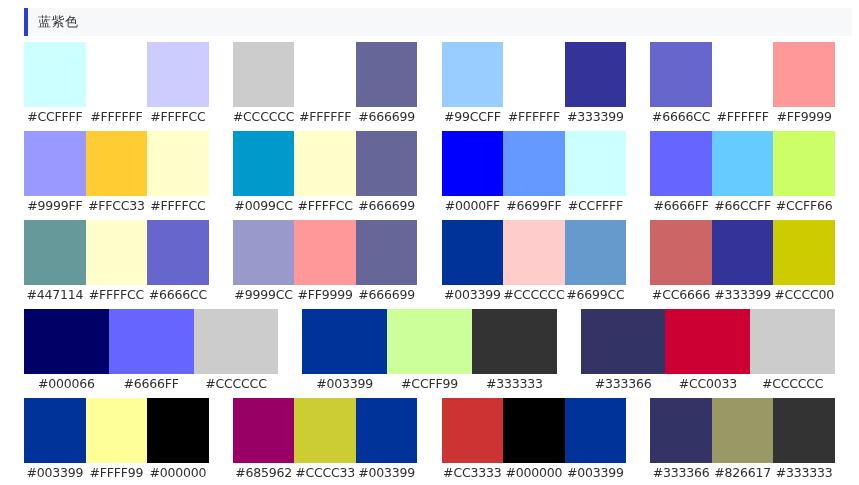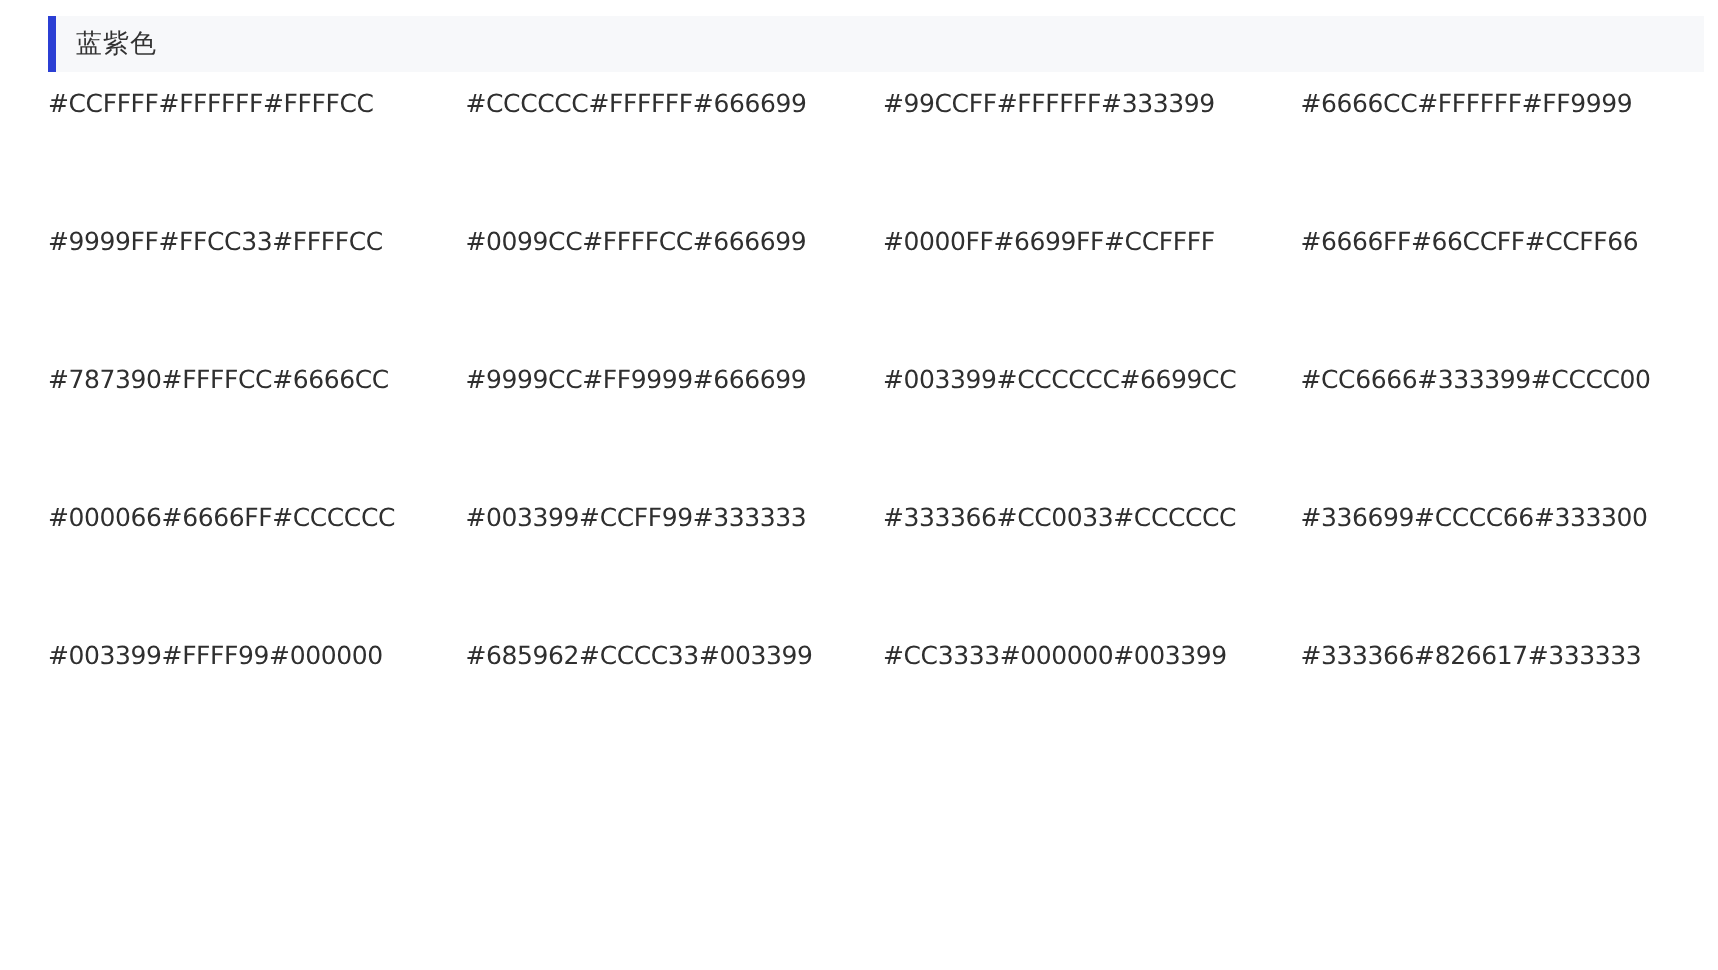--- a/index.html
+++ b/index.html
@@ -50,21 +50,21 @@
     padding: 0 24px 0 24px;
     box-sizing: border-box;
   }
   .row {
     display: flex;
     gap: 24px;
     margin-bottom: 4px;
   }
   .group {
     display: flex;
-    flex-direction: row;
+    flex-direction: column;
     flex: 1 1 0;
     min-width: 0;
   }
   .swatches {
     display: flex;
     height: 65px;
   }
   .swatch {
     flex: 1 1 0;
     height: 65px;
@@ -197,21 +197,21 @@
         </div>
       </div>
       <div class="row">
         <div class="group">
           <div class="swatches">
             <div class="swatch" style="background: rgb(102, 153, 153);"></div>
             <div class="swatch" style="background: rgb(255, 255, 204);"></div>
             <div class="swatch" style="background: rgb(102, 102, 204);"></div>
           </div>
           <div class="labels">
-            <div class="label">#787390</div>
+            <div class="label">#447114</div>
             <div class="label">#FFFFCC</div>
             <div class="label">#6666CC</div>
           </div>
         </div>
         <div class="group">
           <div class="swatches">
             <div class="swatch" style="background: rgb(153, 153, 204);"></div>
             <div class="swatch" style="background: rgb(255, 153, 153);"></div>
             <div class="swatch" style="background: rgb(102, 102, 153);"></div>
           </div>
@@ -276,32 +276,20 @@
             <div class="swatch" style="background: rgb(51, 51, 102);"></div>
             <div class="swatch" style="background: rgb(204, 0, 51);"></div>
             <div class="swatch" style="background: rgb(204, 204, 204);"></div>
           </div>
           <div class="labels">
             <div class="label">#333366</div>
             <div class="label">#CC0033</div>
             <div class="label">#CCCCCC</div>
           </div>
         </div>
-        <div class="group">
-          <div class="swatches">
-            <div class="swatch" style="background: rgb(51, 102, 153);"></div>
-            <div class="swatch" style="background: rgb(204, 204, 102);"></div>
-            <div class="swatch" style="background: rgb(51, 51, 0);"></div>
-          </div>
-          <div class="labels">
-            <div class="label">#336699</div>
-            <div class="label">#CCCC66</div>
-            <div class="label">#333300</div>
-          </div>
-        </div>
       </div>
       <div class="row">
         <div class="group">
           <div class="swatches">
             <div class="swatch" style="background: rgb(0, 51, 153);"></div>
             <div class="swatch" style="background: rgb(255, 255, 153);"></div>
             <div class="swatch" style="background: rgb(0, 0, 0);"></div>
           </div>
           <div class="labels">
             <div class="label">#003399</div>

